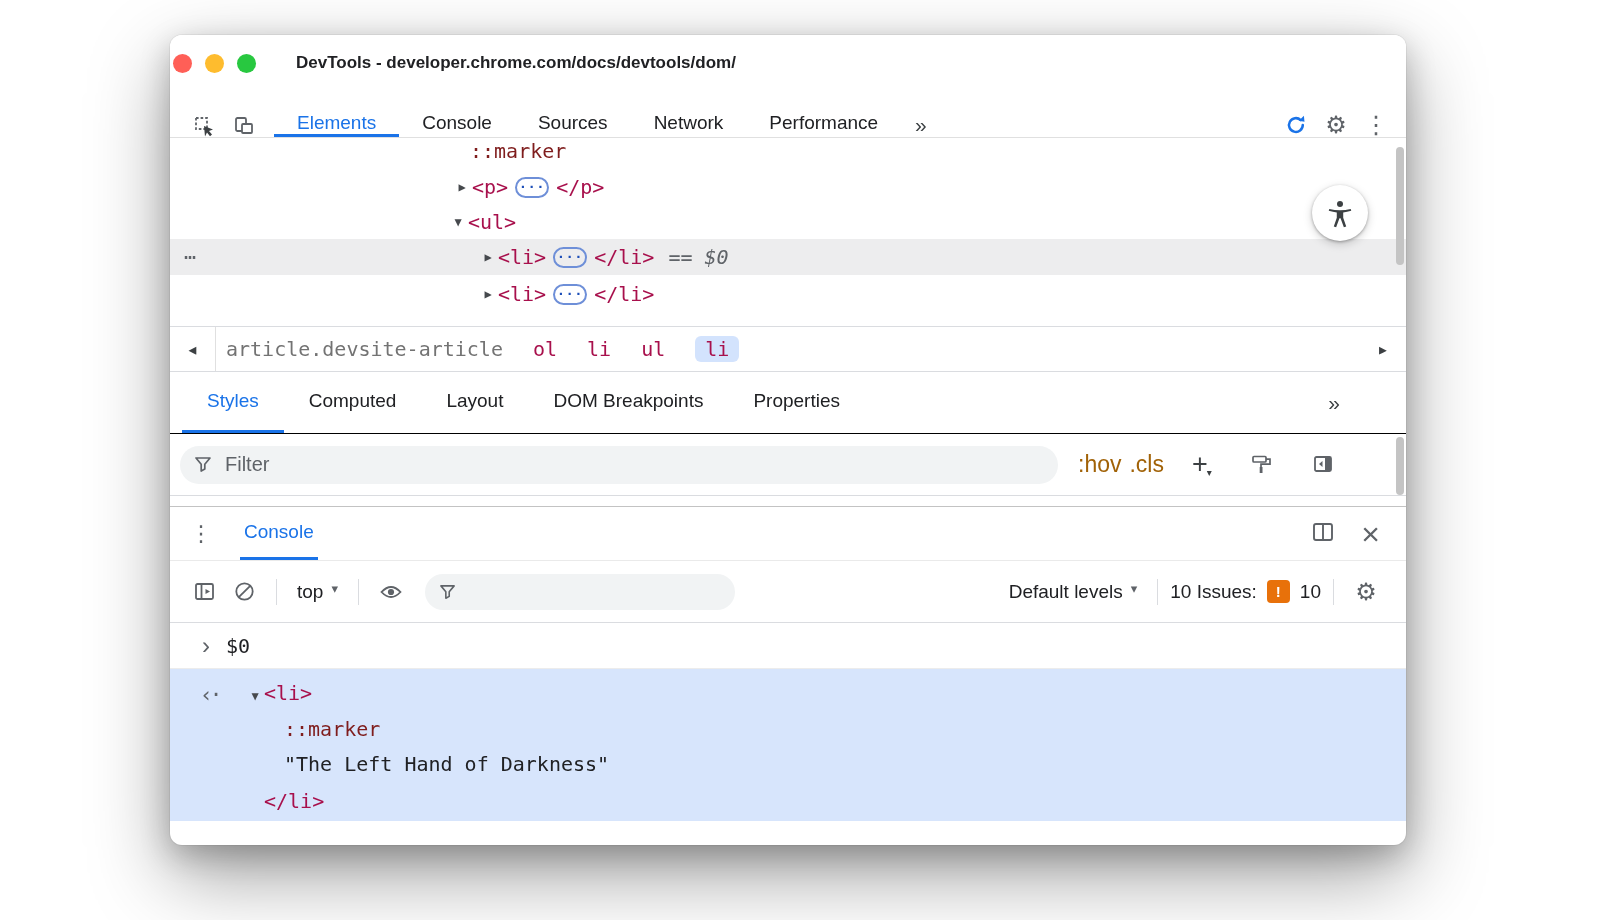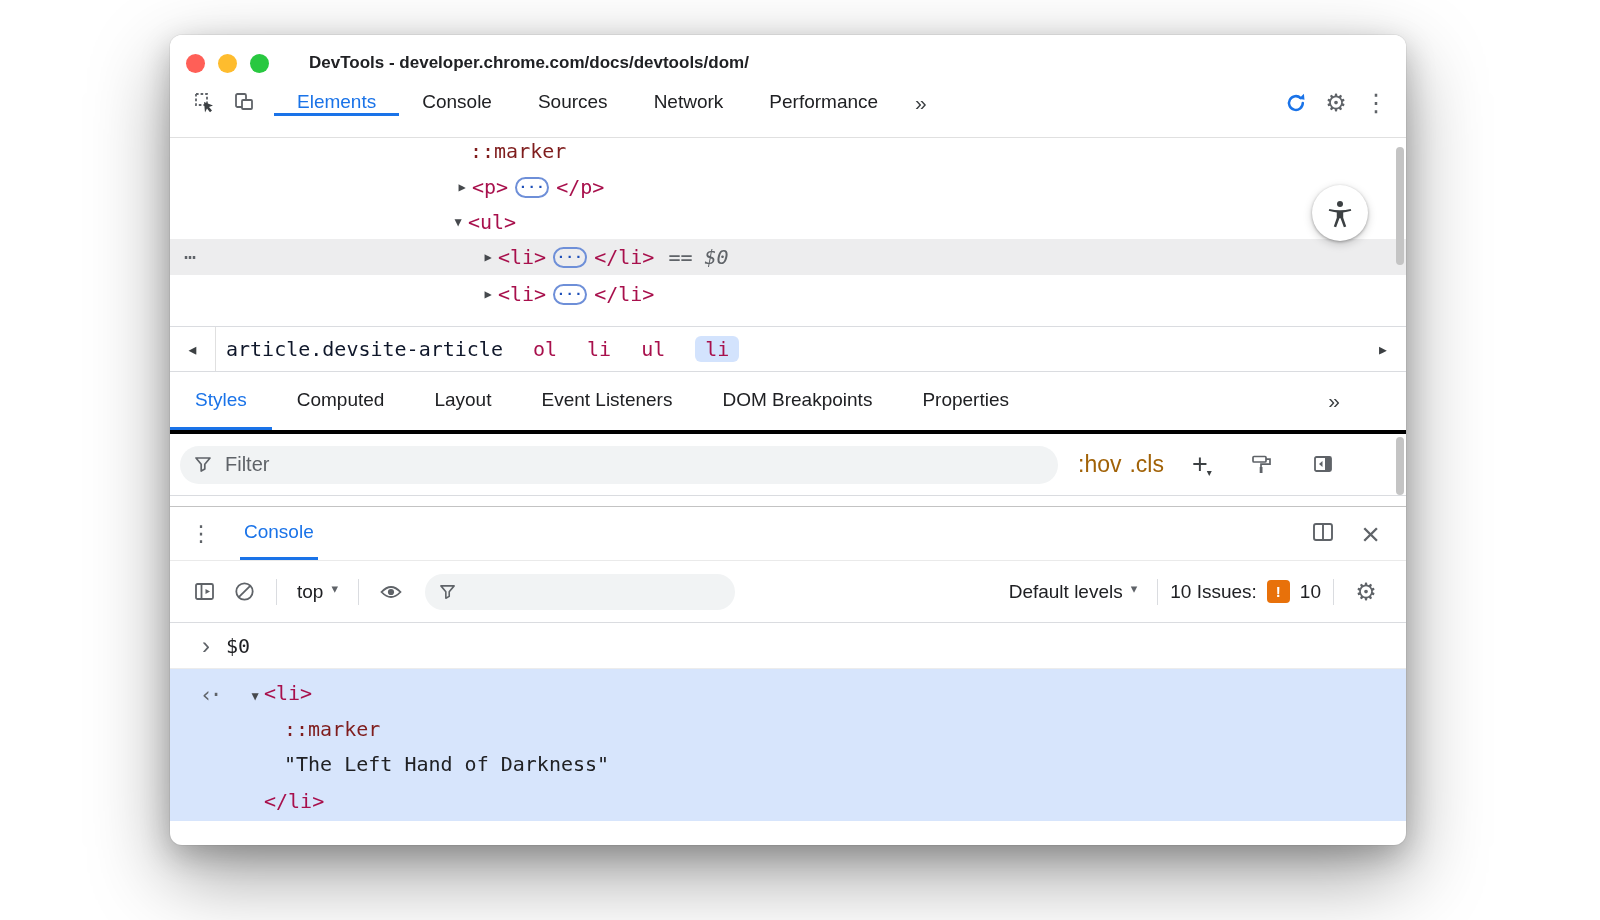--- a/index.html
+++ b/index.html
@@ -6,30 +6,30 @@
   html,body { width:1600px; height:920px; background:#ffffff; overflow:hidden; }
   body { font-family:"Liberation Sans", sans-serif; color:#202124; position:relative; }
 
   .window {
     position:absolute; left:170px; top:35px; width:1236px; height:810px;
     background:#fff; border-radius:12px; overflow:hidden;
     box-shadow:0 30px 80px rgba(0,0,0,.38), 0 10px 30px rgba(0,0,0,.22), 0 0 0 1px rgba(0,0,0,.05);
   }
 
   
-  .titlebar { height:56px; display:flex; align-items:center; padding-left:16px; background:#fff; }
+  .titlebar { height:56px; display:flex; align-items:center; padding-left:3px; background:#fff; }
   .traffic { display:flex; gap:13px; align-items:center; }
   .light { width:19px; height:19px; border-radius:50%; }
   .light.red { background:#ff5f57; }
   .light.yellow { background:#febc2e; }
   .light.green { background:#28c840; }
   .win-title { margin-left:40px; font-size:17px; font-weight:700; color:#202124; }
 
   
-  .main-toolbar { height:47px; display:flex; align-items:flex-start; border-bottom:1px solid #e0e0e0; padding-left:14px; }
+  .main-toolbar { height:47px; display:flex; align-items:flex-end; border-bottom:1px solid #e0e0e0; padding-left:14px; }
   .icon-btn { display:flex; align-items:center; justify-content:center; width:40px; cursor:pointer; }
   .tabs { display:flex; margin-left:10px; }
   .tab { display:flex; align-items:center; padding:0 23px; font-size:19px; color:#202124; border-bottom:3px solid transparent; cursor:pointer; }
   .tab.active { color:#1a73e8; border-bottom-color:#1a73e8; }
   .overflow-chev { display:flex; align-items:center; padding:0 14px; font-size:21px; color:#3c4043; cursor:pointer; }
   .toolbar-right { margin-left:auto; display:flex; align-items:center; padding-right:10px; }
   .glyph-icon { font-size:24px; color:#5f6368; line-height:1; }
 
   
   .tree { position:relative; height:188px; font-family:"DejaVu Sans Mono", monospace; font-size:20px; overflow:hidden; }
@@ -46,27 +46,27 @@
     box-shadow:0 1px 3px rgba(0,0,0,.3), 0 3px 10px rgba(0,0,0,.18); display:flex; align-items:center; justify-content:center; cursor:pointer; z-index:5; }
   .scroll-thumb { position:absolute; right:2px; width:8px; border-radius:4px; background:#c4c4c4; z-index:4; }
 
   
   .breadcrumbs { height:46px; border-top:1px solid #dadce0; border-bottom:1px solid #dadce0; display:flex; align-items:center;
     font-family:"DejaVu Sans Mono", monospace; font-size:20px; }
   .bc-arrow { width:46px; height:100%; display:flex; align-items:center; justify-content:center; color:#3c4043; font-size:13px; cursor:pointer; }
   .bc-arrow.left { border-right:1px solid #e0e0e0; }
   .bc-items { display:flex; align-items:center; gap:30px; margin-left:10px; }
   .bc-dark { color:#8a2113; }
-  .bc-orange { color:#0f172a; }
+  .bc-orange { color:#737373; }
   .bc-red { color:#a8104c; }
   .bc-sel { background:#d3e3fd; border-radius:6px; padding:1px 10px; }
   .bc-right { margin-left:auto; }
 
   
-  .styles-tabs { height:62px; display:flex; align-items:stretch; border-bottom:4px solid #000000; padding-left:0; }
+  .styles-tabs { height:62px; display:flex; align-items:stretch; border-bottom:1px solid #000000; padding-left:12px; }
   .stab { display:flex; align-items:center; padding:0 25px; font-size:19px; color:#202124; border-bottom:3px solid transparent; cursor:pointer; }
   .stab.active { color:#1a73e8; border-bottom-color:#1a73e8; }
   .styles-tabs .overflow-chev { margin-left:auto; margin-right:52px; }
 
   
   .styles-toolbar { height:62px; display:flex; align-items:center; border-bottom:1px solid #dadce0; padding-left:10px; }
   .filter-field { width:878px; height:38px; background:#f1f3f4; border-radius:19px; display:flex; align-items:center; padding-left:14px; gap:12px; }
   .filter-field input { border:none; outline:none; background:transparent; font-size:20px; color:#5f6368; width:700px; font-family:"Liberation Sans", sans-serif; }
   .filter-field input::placeholder { color:#5f6368; opacity:1; }
   .ttext { font-size:23px; color:#a16207; cursor:pointer; }
@@ -219,23 +219,20 @@
     <div class="stab active">
         <span>Styles</span>
       </div>
     <div class="stab">
         <span>Computed</span>
       </div>
     <div class="stab">
         <span>Layout</span>
       </div>
     <div class="stab">
-        <span>Event Listeners</span>
-      </div>
-    <div class="stab">
         <span>DOM Breakpoints</span>
       </div>
     <div class="stab">
         <span>Properties</span>
       </div>
     <div class="overflow-chev">»</div>
   </div>
 
   <div class="styles-toolbar">
     <div class="filter-field">

